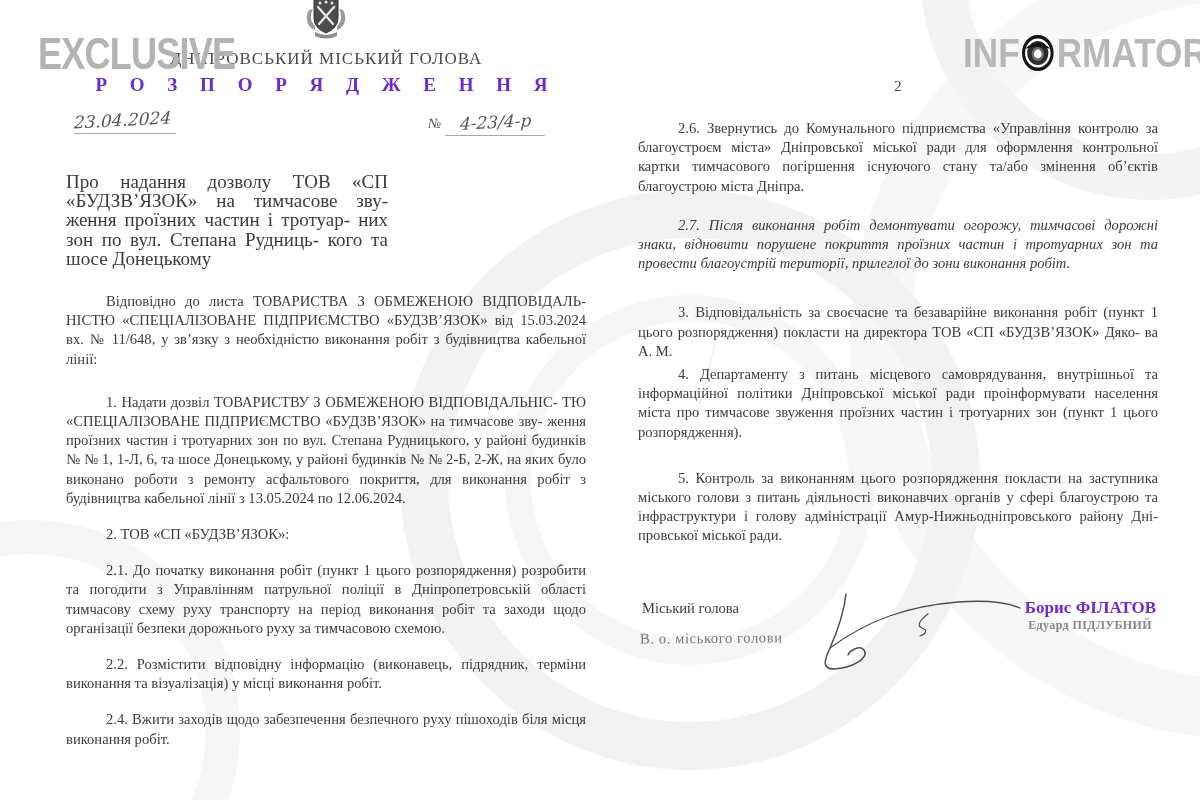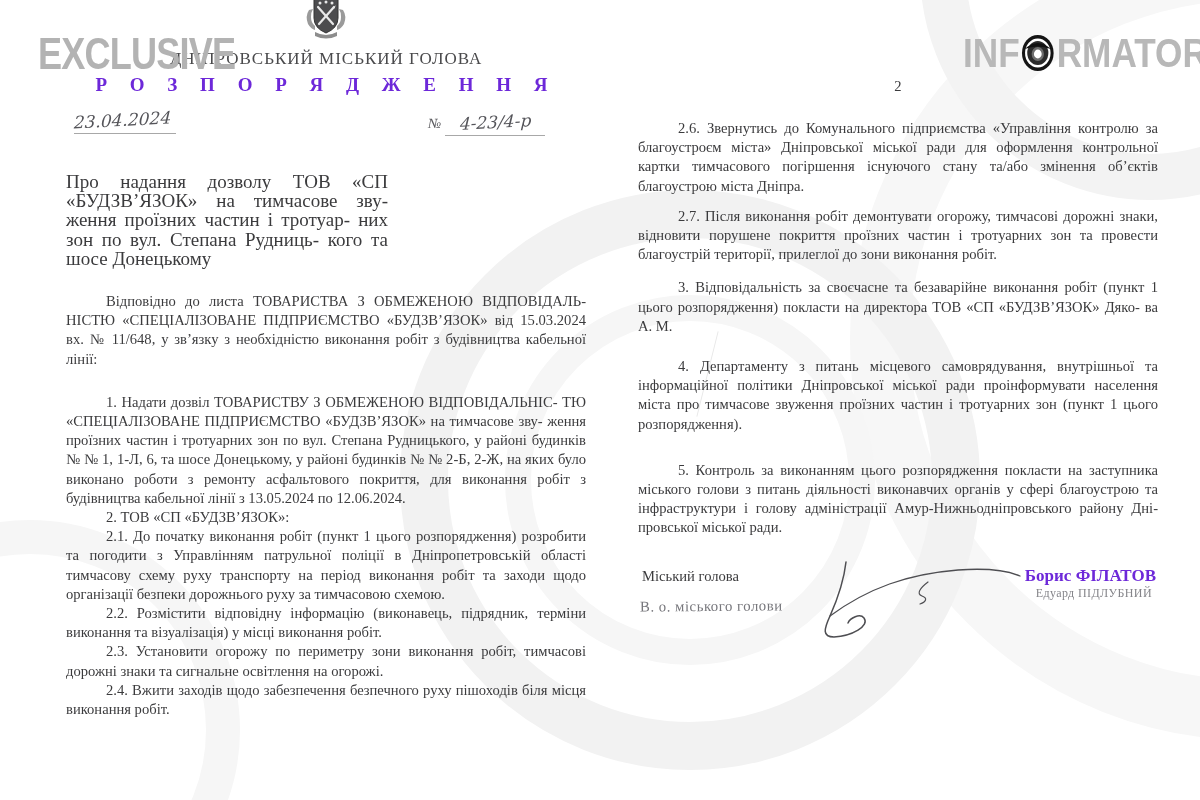--- a/index.html
+++ b/index.html
@@ -71,34 +71,34 @@
   .num-line {
     display: inline-block; width: 100px; border-bottom: 1px solid #a8a8a8;
     padding-bottom: 3px; text-align: center;
   }
 
   .body-text { font-size: 14.6px; line-height: 19.2px; text-align: justify; }
   .title-block {
     width: 322px; margin-top: 22px; text-align: justify;
     font-size: 19px; line-height: 19.2px;
   }
-  .para { text-indent: 40px; }
+  .para { text-indent: 40px; margin-top: 17px; }
 
   .page-num { text-align: center; font-size: 14.6px; margin-bottom: 6px; color: #3b3b3d; }
 
   
-  .sig-block { position: relative; margin-top: 22px; height: 110px; }
+  .sig-block { position: relative; margin-top: 46px; height: 110px; }
   .sig-role1 { position: absolute; left: 4px; top: 8px; font-size: 14.6px; color: #3b3b3d; }
   .sig-role2 {
     position: absolute; left: 2px; top: 38px; font-size: 14.8px; color: #77777c;
     letter-spacing: 0.5px; transform: rotate(-0.5deg);
   }
   .sig-name1 { position: absolute; right: 2px; top: 6px; font-size: 17px; font-weight: 700; color: #6d28d9; }
   .sig-name2 {
-    position: absolute; right: 6px; top: 26px; font-size: 12px; font-weight: 400;
+    position: absolute; right: 6px; top: 26px; font-size: 12px; font-weight: 700;
     color: #85858a; letter-spacing: 0.4px;
   }
   .sig-scribble { position: absolute; left: 170px; top: -6px; }
 </style>
 </head>
 <body>
 
 <div class="swirl swirl-d"></div>
 <div class="swirl swirl-a"></div>
 <div class="swirl swirl-b"></div>
@@ -163,34 +163,33 @@
   </div>
 
   <div class="title-block">Про надання дозволу ТОВ «СП «БУДЗВ’ЯЗОК» на тимчасове зву- ження проїзних частин і тротуар- них зон по вул. Степана Рудниць- кого та шосе Донецькому</div>
 
   <div class="body-text">
     <p class="para" style="margin-top:24px;">Відповідно до листа ТОВАРИСТВА З ОБМЕЖЕНОЮ ВІДПОВІДАЛЬ- НІСТЮ «СПЕЦІАЛІЗОВАНЕ ПІДПРИЄМСТВО «БУДЗВ’ЯЗОК» від 15.03.2024 вх. № 11/648, у зв’язку з необхідністю виконання робіт з будівництва кабельної лінії:</p>
     <p class="para" style="margin-top:24px;">1. Надати дозвіл ТОВАРИСТВУ З ОБМЕЖЕНОЮ ВІДПОВІДАЛЬНІС- ТЮ «СПЕЦІАЛІЗОВАНЕ ПІДПРИЄМСТВО «БУДЗВ’ЯЗОК» на тимчасове зву- ження проїзних частин і тротуарних зон по вул. Степана Рудницького, у районі будинків № № 1, 1-Л, 6, та шосе Донецькому, у районі будинків № № 2-Б, 2-Ж, на яких було виконано роботи з ремонту асфальтового покриття, для виконання робіт з будівництва кабельної лінії з 13.05.2024 по 12.06.2024.</p>
     <p class="para">2. ТОВ «СП «БУДЗВ’ЯЗОК»:</p>
     <p class="para">2.1. До початку виконання робіт (пункт 1 цього розпорядження) розробити та погодити з Управлінням патрульної поліції в Дніпропетровській області тимчасову схему руху транспорту на період виконання робіт та заходи щодо організації безпеки дорожнього руху за тимчасовою схемою.</p>
     <p class="para">2.2. Розмістити відповідну інформацію (виконавець, підрядник, терміни виконання та візуалізація) у місці виконання робіт.</p>
-    <p class="para">2.3. Установити огорожу по периметру зони виконання робіт, тимчасові дорожні знаки та сигнальне освітлення на огорожі.</p>
     <p class="para">2.4. Вжити заходів щодо забезпечення безпечного руху пішоходів біля місця виконання робіт.</p>
 
   </div>
 </div>
 
 <div class="col col-right">
   <div class="page-num">2</div>
 
   <div class="body-text">
     <p class="para" style="margin-top:24px;">2.6. Звернутись до Комунального підприємства «Управління контролю за благоустроєм міста» Дніпровської міської ради для оформлення контрольної картки тимчасового погіршення існуючого стану та/або змінення об’єктів благоустрою міста Дніпра.</p>
-    <p class="para" style="margin-top:11px;">2.7. Після виконання робіт демонтувати огорожу, тимчасові дорожні знаки, відновити порушене покриття проїзних частин і тротуарних зон та провести благоустрій території, прилеглої до зони виконання робіт.</p>
-    <p class="para" style="margin-top:14px;">3. Відповідальність за своєчасне та безаварійне виконання робіт (пункт 1 цього розпорядження) покласти на директора ТОВ «СП «БУДЗВ’ЯЗОК» Дяко- ва А. М.</p>
-    <p class="para" style="margin-top:21px;">4. Департаменту з питань місцевого самоврядування, внутрішньої та інформаційної політики Дніпровської міської ради проінформувати населення міста про тимчасове звуження проїзних частин і тротуарних зон (пункт 1 цього розпорядження).</p>
+    <p class="para" style="margin-top:20px;font-style:italic;">2.7. Після виконання робіт демонтувати огорожу, тимчасові дорожні знаки, відновити порушене покриття проїзних частин і тротуарних зон та провести благоустрій території, прилеглої до зони виконання робіт.</p>
+    <p class="para" style="margin-top:30px;">3. Відповідальність за своєчасне та безаварійне виконання робіт (пункт 1 цього розпорядження) покласти на директора ТОВ «СП «БУДЗВ’ЯЗОК» Дяко- ва А. М.</p>
+    <p class="para" style="margin-top:4px;">4. Департаменту з питань місцевого самоврядування, внутрішньої та інформаційної політики Дніпровської міської ради проінформувати населення міста про тимчасове звуження проїзних частин і тротуарних зон (пункт 1 цього розпорядження).</p>
     <p class="para" style="margin-top:27px;font-family:Liberation Serif, serif;">5. Контроль за виконанням цього розпорядження покласти на заступника міського голови з питань діяльності виконавчих органів у сфері благоустрою та інфраструктури і голову адміністрації Амур-Нижньодніпровського району Дні- провської міської ради.</p>
   </div>
 
   <div class="sig-block">
     <span class="sig-role1">Міський голова</span>
     <span class="sig-role2">В. о. міського голови</span>
     <span class="sig-name1">Борис ФІЛАТОВ</span>
     <span class="sig-name2">Едуард ПІДЛУБНИЙ</span>
     <span class="sig-scribble">
       <svg width="230" height="95" viewBox="0 0 230 95">

